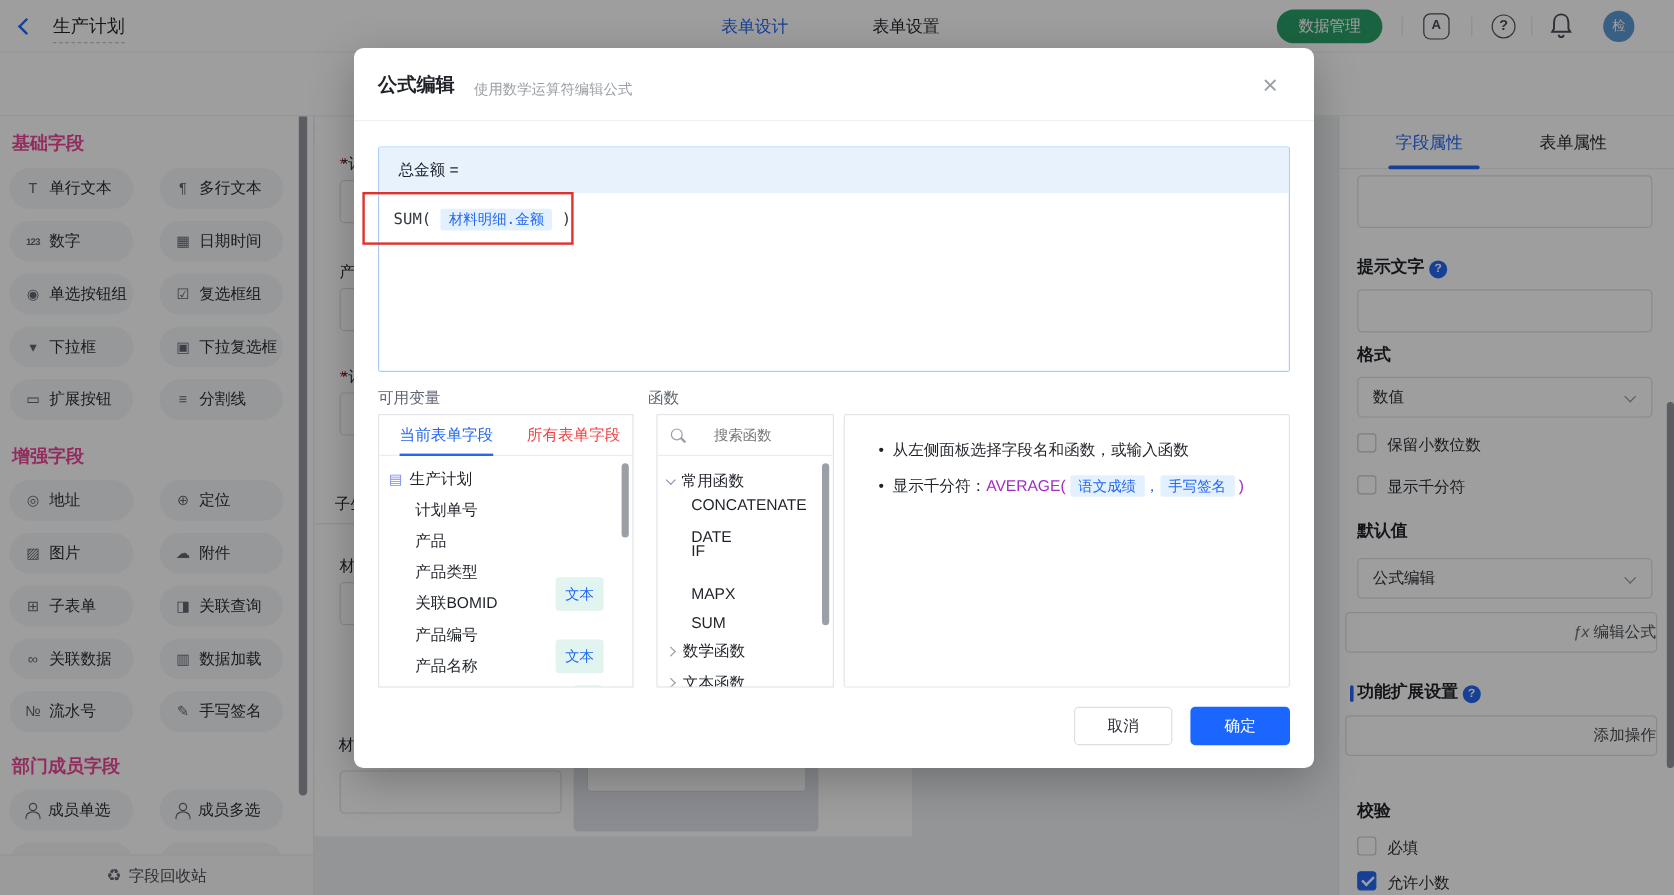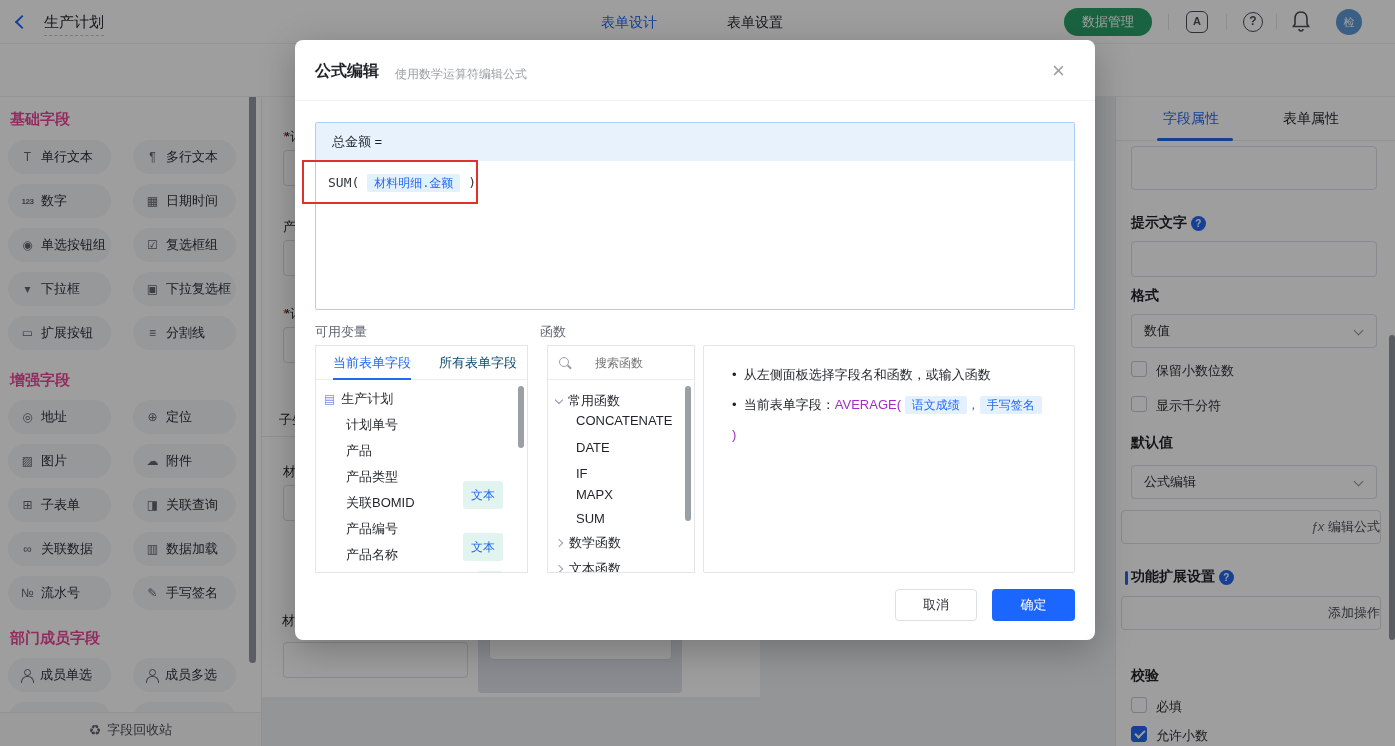--- a/index.html
+++ b/index.html
@@ -311,51 +311,51 @@
       </div>
     </div>
     <div class="redbox"></div>
 
     <div class="panel-label" style="left:20px;top:283px;">可用变量</div>
     <div class="panel-label" style="left:245px;top:283px;">函数</div>
 
     <div class="mpanel" style="left:20px;width:213px;">
       <div class="abs" style="left:0;top:0;width:100%;height:34px;border-bottom:1px solid #ebedf0;">
         <span class="vtab blue" style="left:17px;border-bottom:2px solid #2468F2;">当前表单字段</span>
-        <span class="vtab" style="left:123px;color:#0c4a6e;">所有表单字段</span>
+        <span class="vtab" style="left:123px;color:#ef4444;">所有表单字段</span>
       </div>
       <div class="treerow" style="top:40px;padding-left:8px;"><span class="docicon">▤</span><span>生产计划</span></div>
       <div class="treerow" style="top:66px;padding-left:30px;"><span>计划单号</span><span class="typechip" style="top:69px;">文本</span></div>
       <div class="treerow" style="top:92px;padding-left:30px;"><span>产品</span><span class="typechip" style="top:95px;">文本</span></div>
       <div class="treerow" style="top:118px;padding-left:30px;"><span>产品类型</span></div>
       <div class="treerow" style="top:144px;padding-left:30px;"><span>关联BOMID</span></div>
       <div class="treerow" style="top:170px;padding-left:30px;"><span>产品编号</span></div>
       <div class="treerow" style="top:196px;padding-left:30px;"><span>产品名称</span></div>
       <div class="typechip" style="top:225px;">&nbsp;&nbsp;&nbsp;</div>
       <div class="abs scrollthumb" style="right:3px;top:40px;width:6px;height:62px;background:#9aa0a6;"></div>
     </div>
 
     <div class="mpanel" style="left:252px;width:148px;">
       <div class="abs" style="left:0;top:0;width:100%;height:34px;border-bottom:1px solid #ebedf0;display:flex;align-items:center;gap:23px;padding-left:10px;">
         <span class="mag"></span>
         <input style="border: none; outline: none; width: 95px; font-size: 12px; color: rgb(43, 47, 54);" placeholder="搜索函数">
       </div>
       <div class="treerow" style="top:42px;padding-left:8px;"><span class="chev-open" style="margin-right:6px;margin-bottom:2px;"></span><span>常用函数</span></div>
       <div class="fn-item" style="top:67px;">CONCATENATE</div>
       <div class="fn-item" style="top:94px;">DATE</div>
-      <div class="fn-item" style="top:120px;">IF</div>
+      <div class="fn-item" style="top:105px;">IF</div>
       <div class="fn-item" style="top:141px;">MAPX</div>
       <div class="fn-item" style="top:165px;">SUM</div>
       <div class="treerow" style="top:184px;padding-left:8px;"><span class="chev-right" style="margin-right:7px;margin-bottom:1px;"></span><span>数学函数</span></div>
       <div class="treerow" style="top:210px;padding-left:8px;"><span class="chev-right" style="margin-right:7px;margin-bottom:1px;"></span><span>文本函数</span></div>
       <div class="abs scrollthumb" style="right:3px;top:40px;width:6px;height:135px;background:#9aa0a6;"></div>
     </div>
 
     <div class="tips">
       <div>•&nbsp; <span>从左侧面板选择字段名和函数，或输入函数</span></div>
-      <div>•&nbsp; <span>当前表单字段：</span><span class="fn-purple">AVERAGE(</span> <span class="chip">语文成绩</span><span class="blue">，</span><span class="chip">手写签名</span> <span class="fn-purple">)</span></div>
+      <div>•&nbsp; <span>显示千分符：</span><span class="fn-purple">AVERAGE(</span> <span class="chip">语文成绩</span><span class="blue">，</span><span class="chip">手写签名</span> <span class="fn-purple">)</span></div>
     </div>
 
     <div class="m-cancel">取消</div>
     <div class="m-ok">确定</div>
   </div>
 
 </div>
 
 </body></html>

